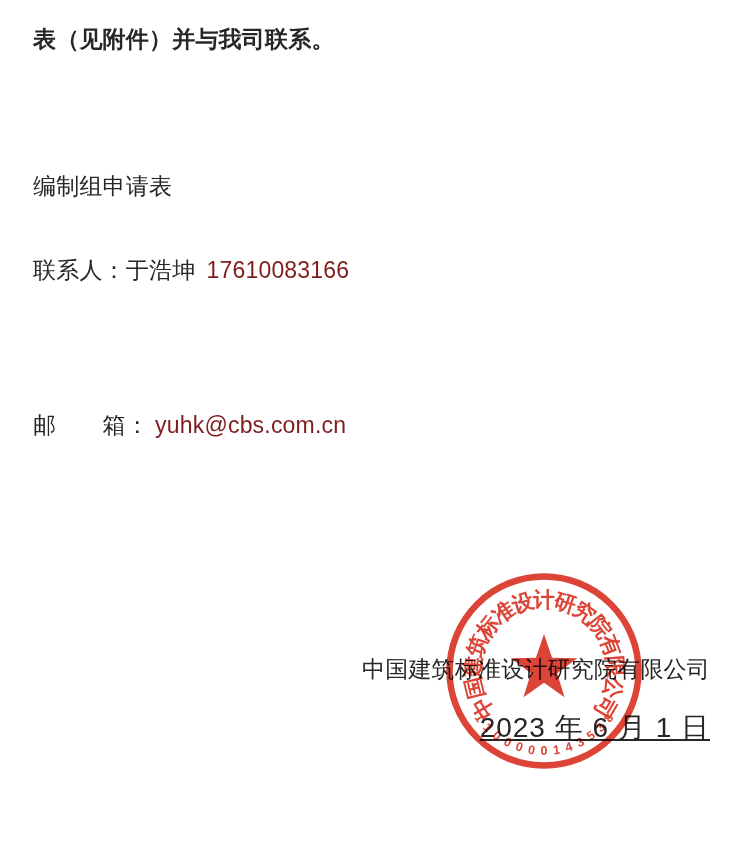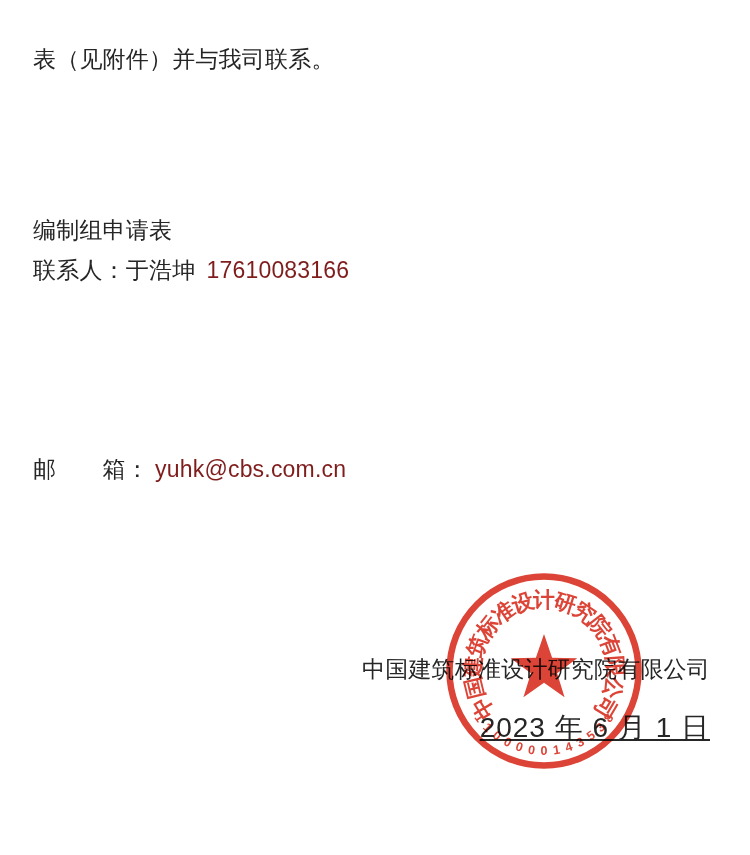--- a/index.html
+++ b/index.html
@@ -19,26 +19,26 @@
     font-size:23px;
     line-height:1.2;
     white-space:nowrap;
     letter-spacing:0.2px;
   }
   .num{
     font-family:"Liberation Sans","DejaVu Sans",sans-serif;
     font-size:23px;
     color:#7f1d1d;
   }
-  #line-1{top:46px;}
+  #line-1{top:26px;font-weight:bold;}
   #line-2{top:128px;}
-  #line-3{top:173px;margin-top:44px;}
+  #line-3{top:173px;}
   #contact-line{top:257px;}
   #contact-line .num{margin-left:11px;}
-  #email-line{top:456px;}
+  #email-line{top:412px;}
   #email-line .num{margin-left:6px;}
   .right-line{
     position:absolute;
     right:40px;
     left:auto;
     text-align:right;
   }
   #company-line{top:656px;}
   #date-line{top:711px;font-family:"Liberation Sans","DejaVu Sans",sans-serif;font-size:28px;letter-spacing:1px;text-decoration:underline;}
   

